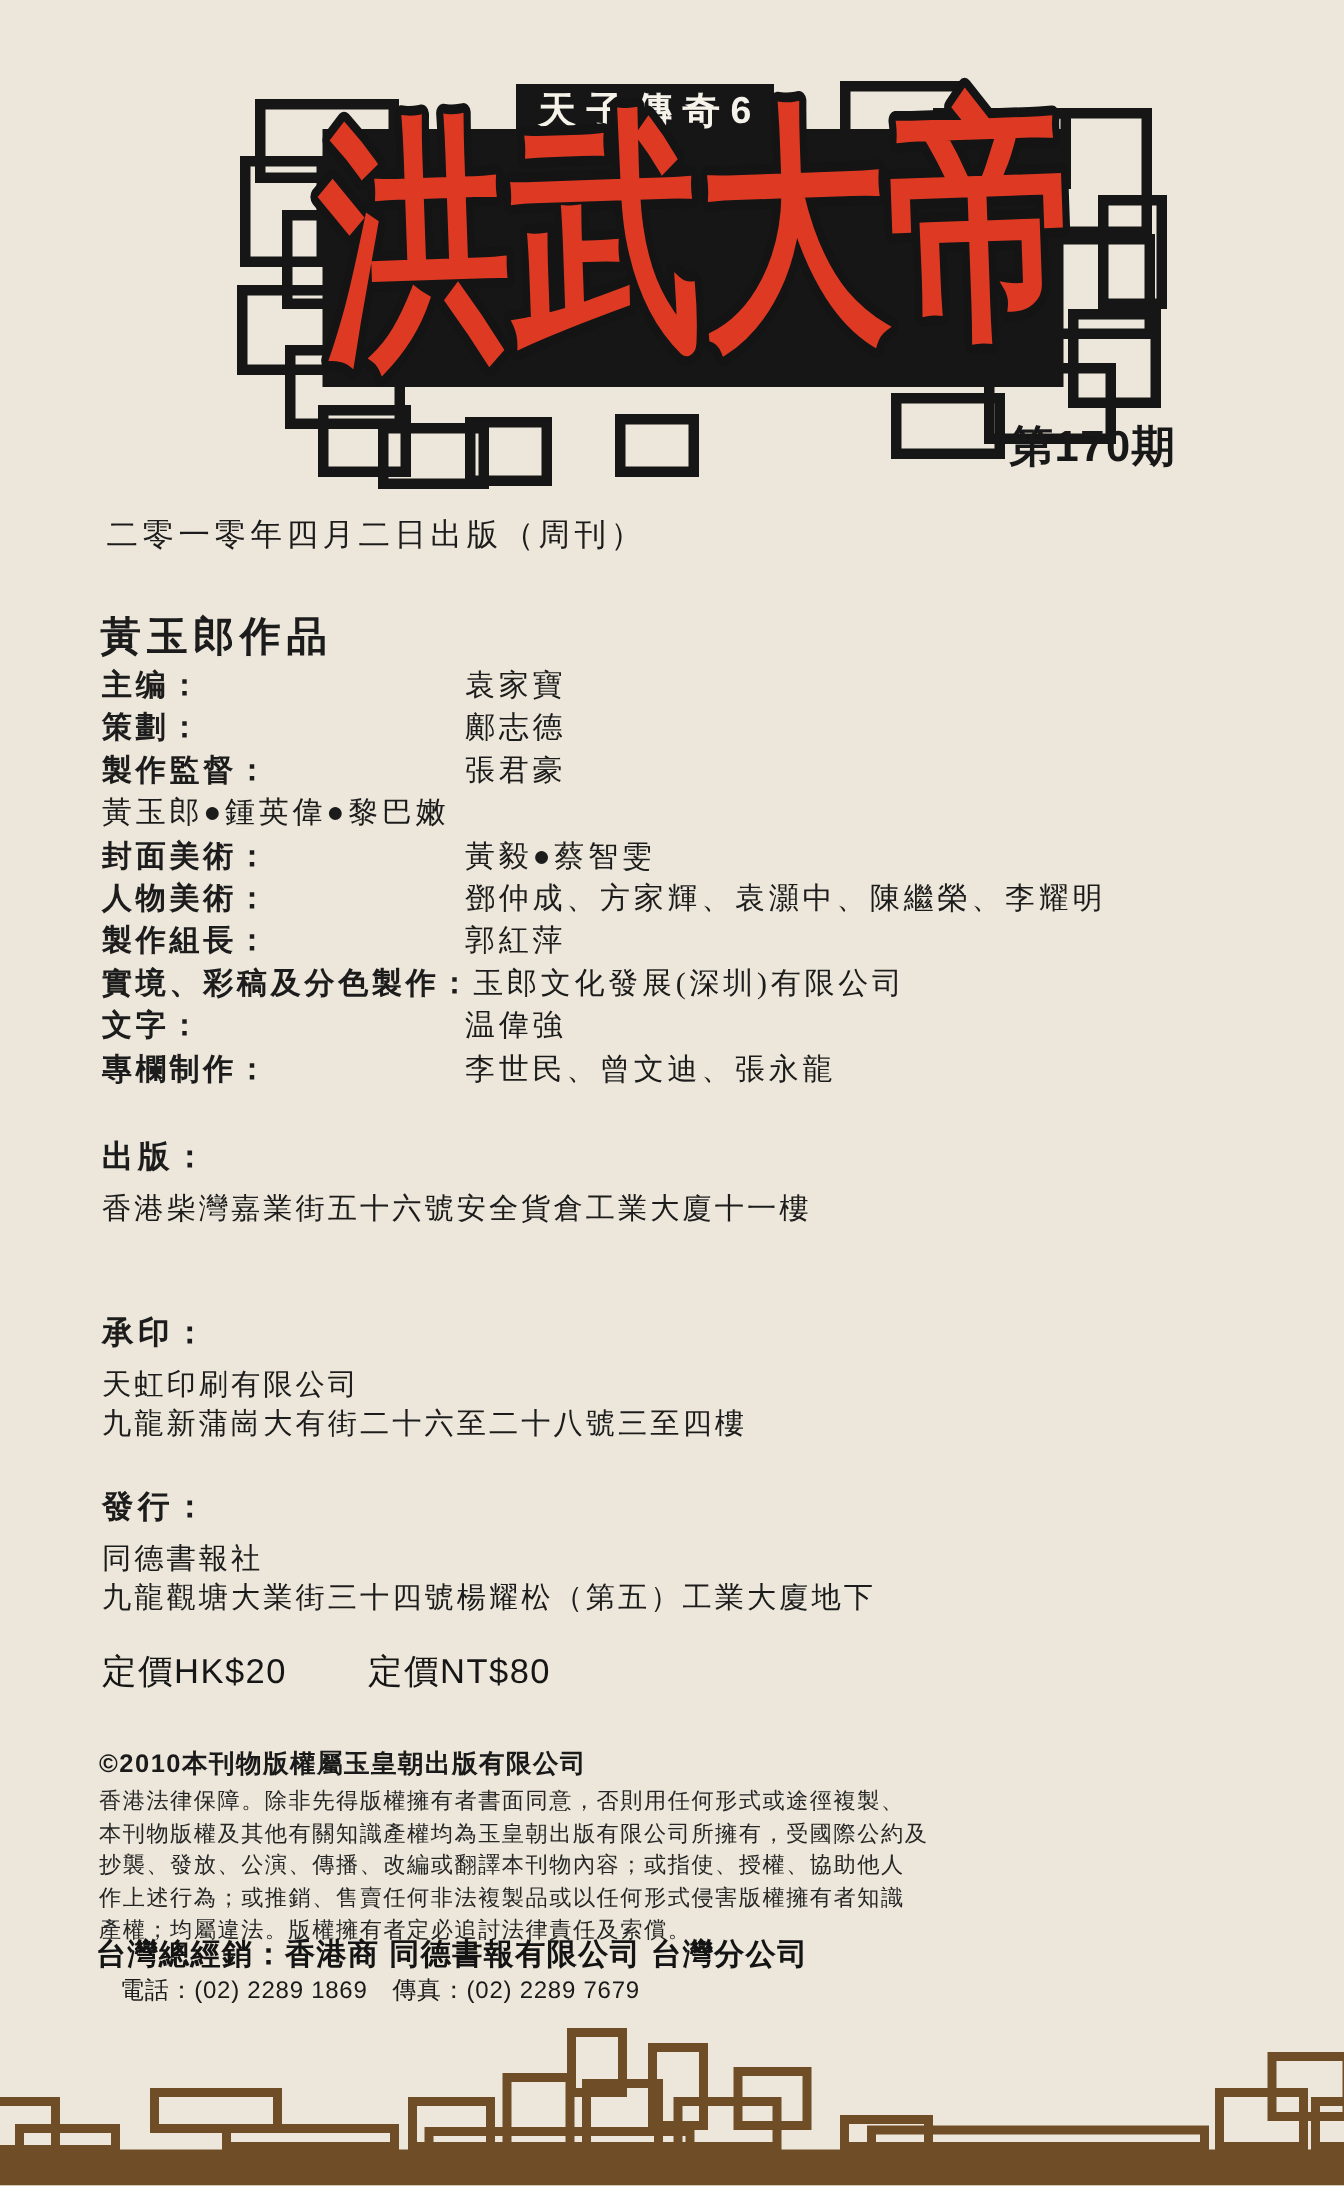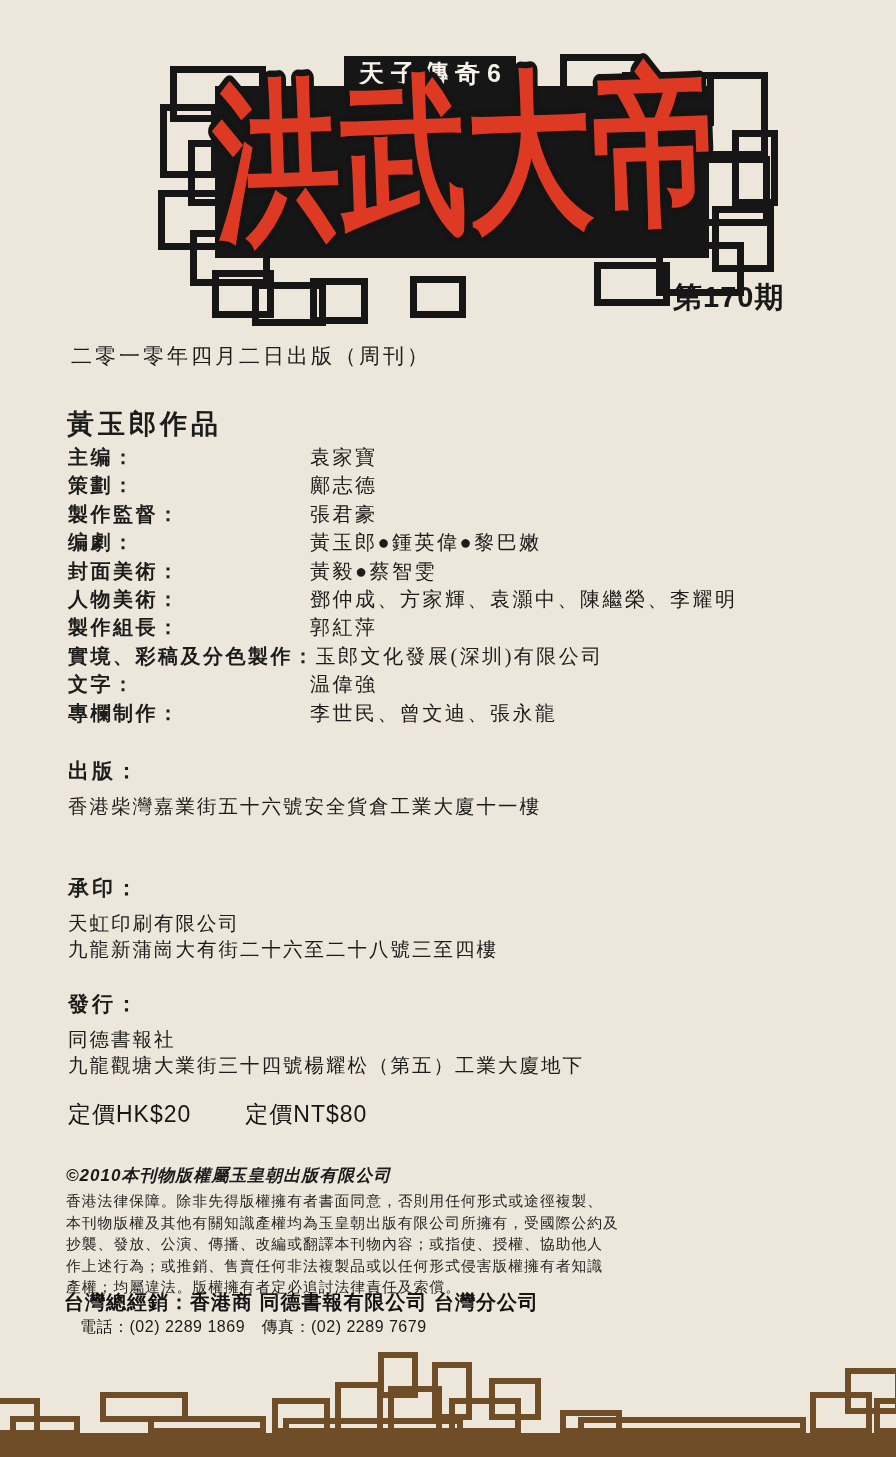--- a/index.html
+++ b/index.html
@@ -54,21 +54,21 @@
 
   .price-row {
     left:68px; top:1099px; display:flex; gap:54px;
     font-family:"Liberation Sans","DejaVu Sans",sans-serif;
     font-size:23px; font-weight:500; letter-spacing:1px; color:#161616;
   }
 
   .copy-head {
     left:66px; top:1164px;
     font-family:"Liberation Sans","DejaVu Sans",sans-serif;
-    font-size:17px; font-weight:bold; letter-spacing:1px; color:#1a1a1a;font-style:italic;
+    font-size:17px; font-weight:bold; letter-spacing:1px; color:#1a1a1a;
   }
   .copy-body {
     left:66px; top:1191px; width:575px;
     font-family:"Liberation Sans","DejaVu Sans",sans-serif;
     font-size:14.8px; line-height:21.6px; letter-spacing:1px; color:#262626;
   }
 
   .tw-line {
     left:64px; top:1289px;
     font-family:"Liberation Sans","DejaVu Sans",sans-serif;
@@ -136,21 +136,20 @@
     </div>
     <div class="credit-row">
       <span class="credit-label">策劃：</span>
       <span class="credit-value">鄺志德</span>
     </div>
     <div class="credit-row">
       <span class="credit-label">製作監督：</span>
       <span class="credit-value">張君豪</span>
     </div>
     <div class="credit-row">
-      <span class="credit-label">编劇：</span>
       <span class="credit-value">黃玉郎●鍾英偉●黎巴嫩</span>
     </div>
     <div class="credit-row">
       <span class="credit-label">封面美術：</span>
       <span class="credit-value">黃毅●蔡智雯</span>
     </div>
     <div class="credit-row">
       <span class="credit-label">人物美術：</span>
       <span class="credit-value">鄧仲成、方家輝、袁灝中、陳繼榮、李耀明</span>
     </div>

